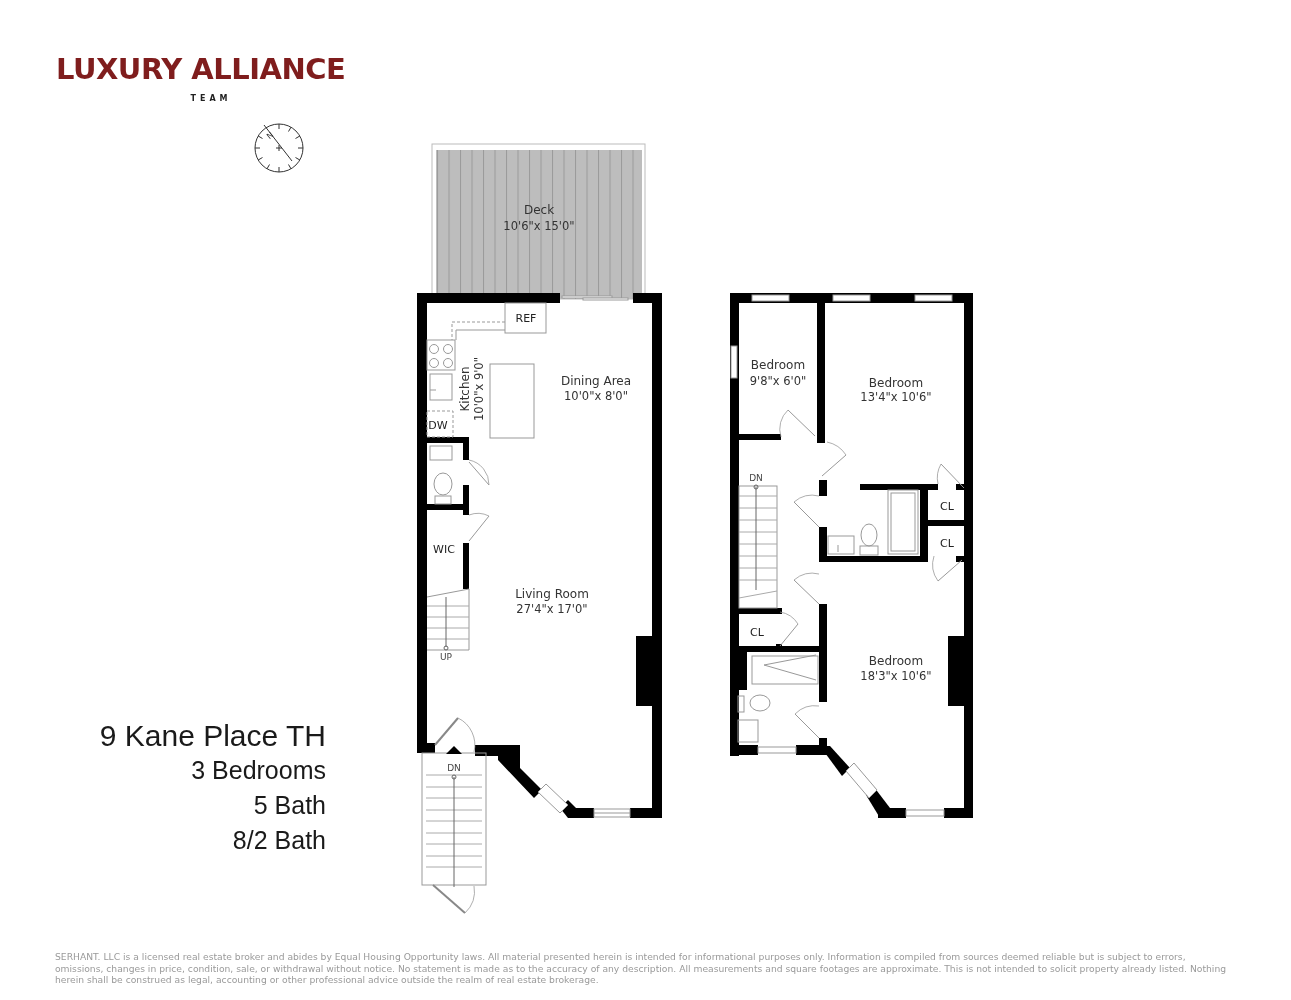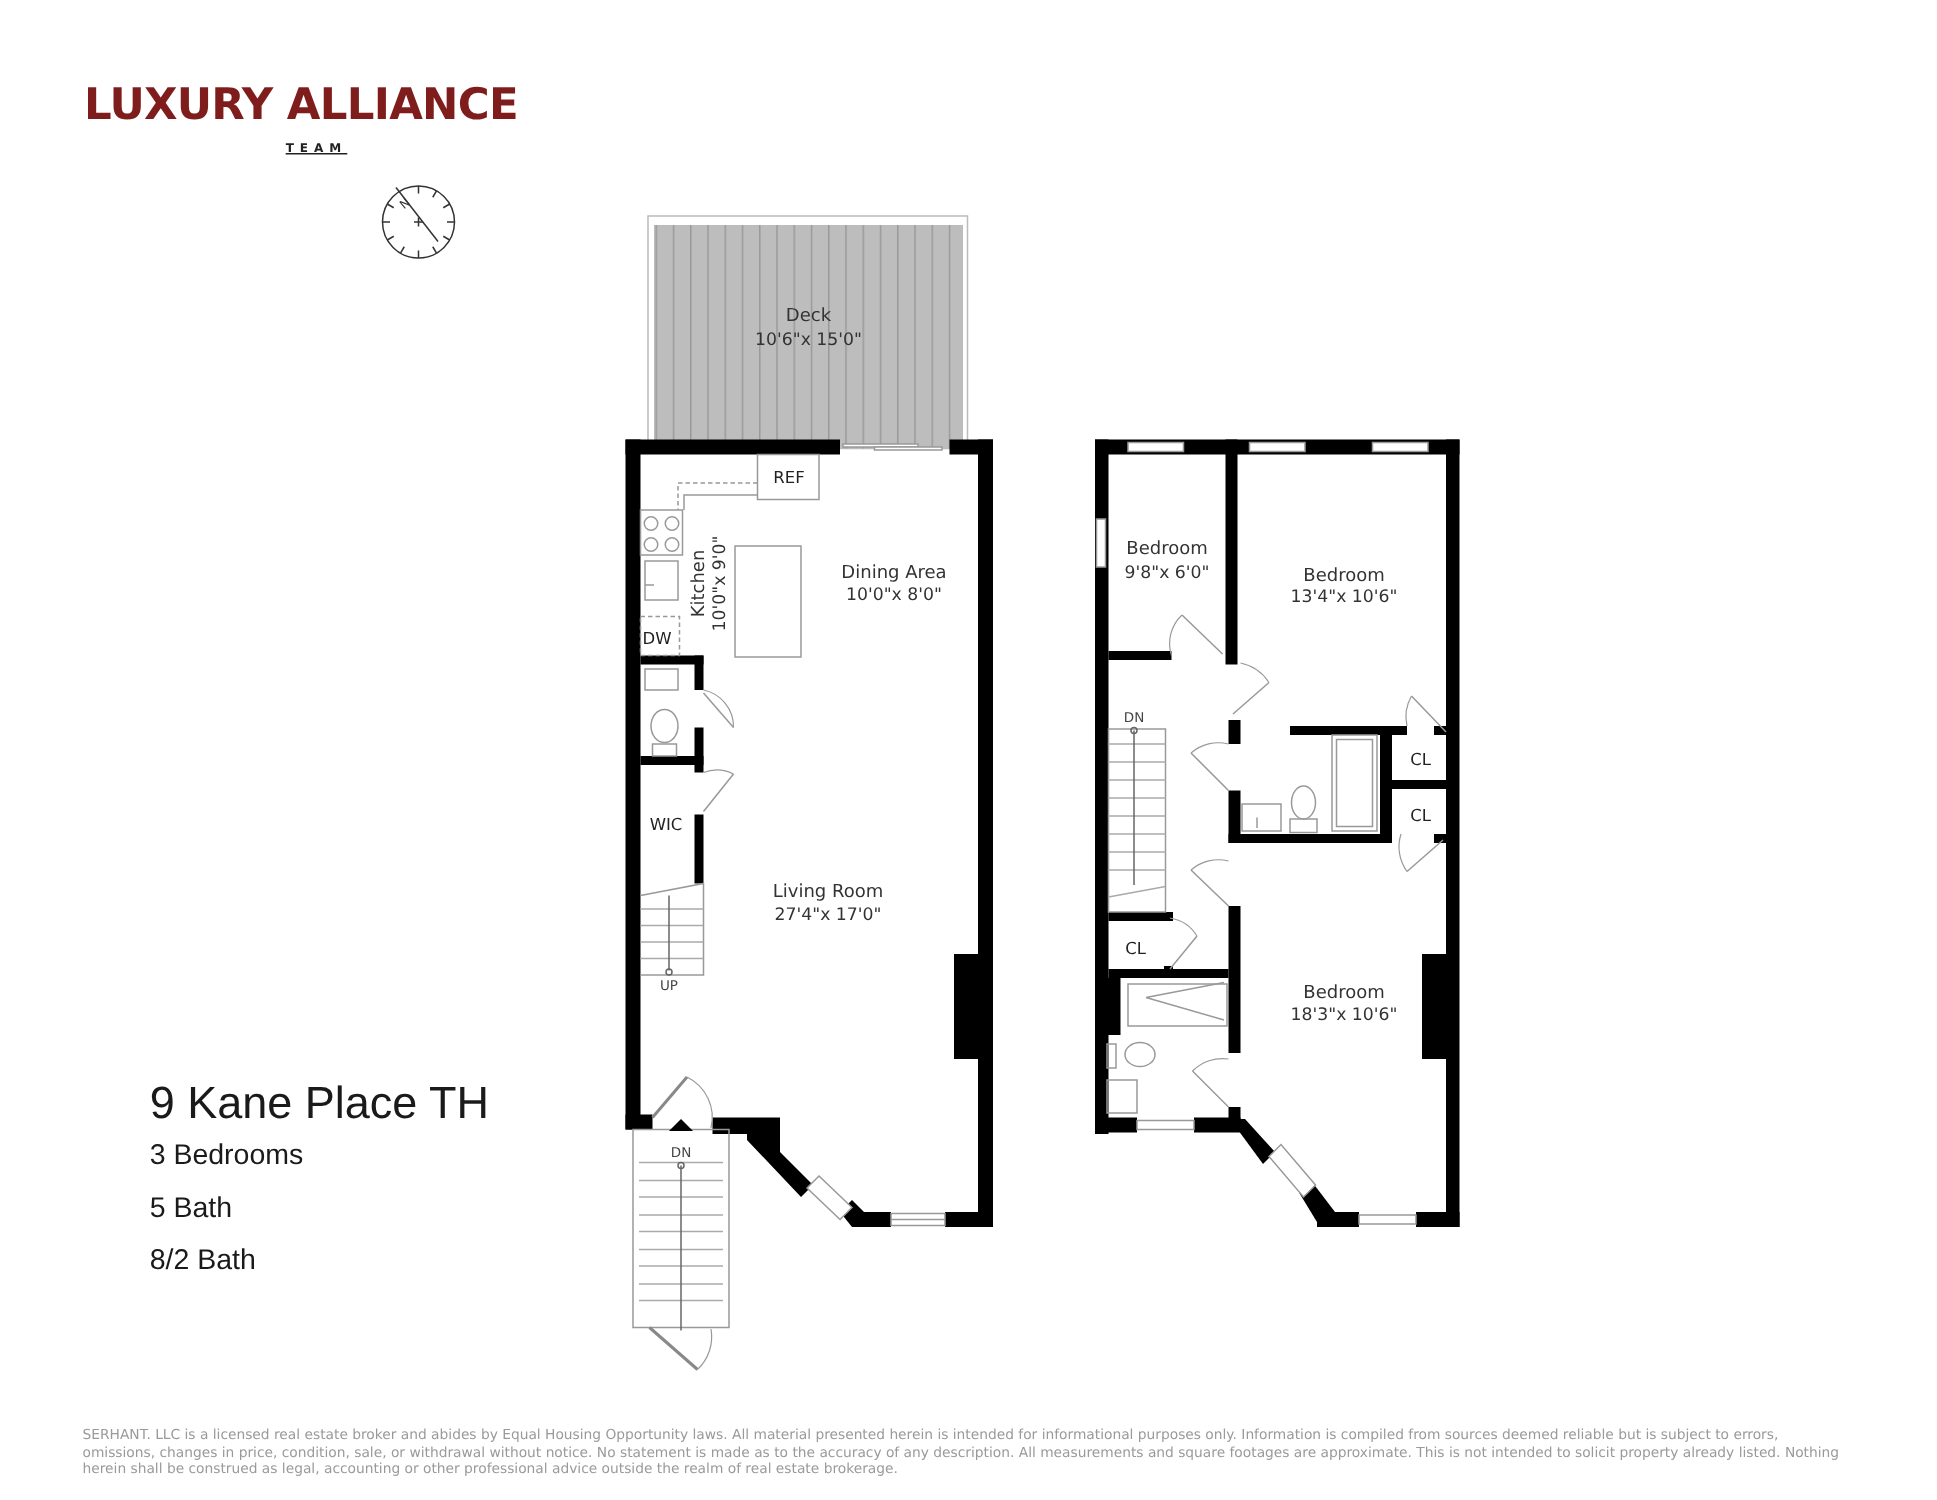--- a/index.html
+++ b/index.html
@@ -1,23 +1,23 @@
 <!DOCTYPE html>
 <html><head>
 <meta charset="utf-8">
 <style>
   html, body { margin:0; padding:0; background:#ffffff; }
   body { width:1291px; height:1000px; position:relative; overflow:hidden; font-family:"Liberation Sans", sans-serif; color:#1a1a1a; }
   .brand { position:absolute; left:56px; top:52px; width:310px; text-align:center; }
   .brand-name { font-family:"DejaVu Sans", sans-serif; font-weight:bold; font-size:29px; letter-spacing:-0.5px; color:#7f1d1d; text-align:left; white-space:nowrap; }
-  .brand-sub { font-family:"DejaVu Sans", sans-serif; font-weight:bold; font-size:8px; letter-spacing:4px; margin-top:8px; color:#222;text-decoration:underline; }
+  .brand-sub { font-family:"DejaVu Sans", sans-serif; font-weight:bold; font-size:8px; letter-spacing:4px; margin-top:8px; color:#222; }
   .compass { position:absolute; left:252px; top:121px; width:54px; height:54px; }
   .plan { position:absolute; left:0; top:0; width:1291px; height:1000px; }
-  .info { position:absolute; right:965px; top:718px; text-align:left; font-family:"Liberation Sans", sans-serif; color:#1a1a1a; }
-  .info .line { font-size:19px; line-height:35px; white-space:nowrap; }
+  .info { position:absolute; right:965px; top:718px; text-align:right; font-family:"Liberation Sans", sans-serif; color:#1a1a1a; }
+  .info .line { font-size:25px; line-height:35px; white-space:nowrap; }
   .info .title { font-size:30px; }
   .disclaimer { position:absolute; left:55px; top:951px; width:1180px; font-size:9.2px; line-height:11.6px; color:#9a9a9a; font-family:"DejaVu Sans", sans-serif; }
   .room-label { font-family:"DejaVu Sans", sans-serif; font-size:12px; fill:#333; }
   .room-dim { font-family:"DejaVu Sans", sans-serif; font-size:11.5px; fill:#333; }
   .small-label { font-family:"DejaVu Sans", sans-serif; font-size:11px; fill:#222; }
   .tiny-label { font-family:"DejaVu Sans", sans-serif; font-size:9px; fill:#444; }
 </style>
 </head>
 <body>
 

